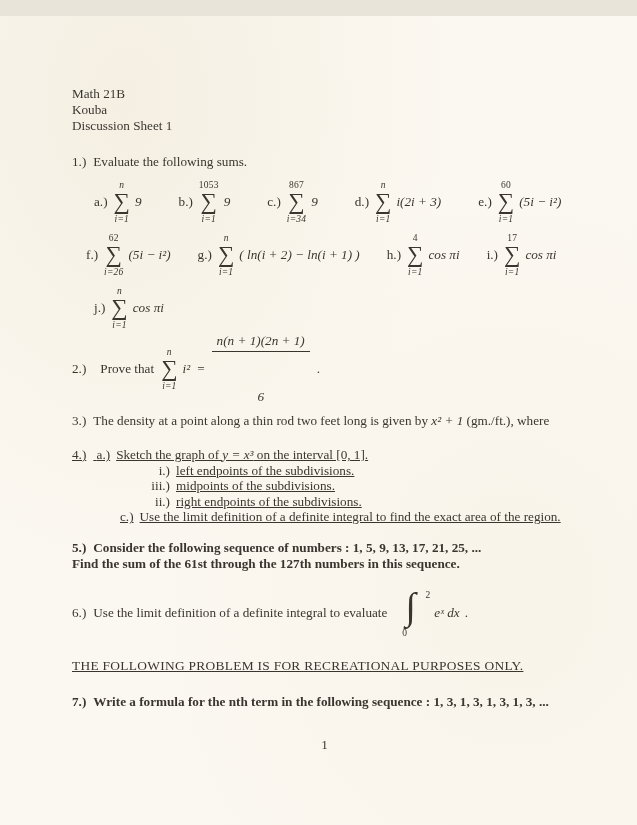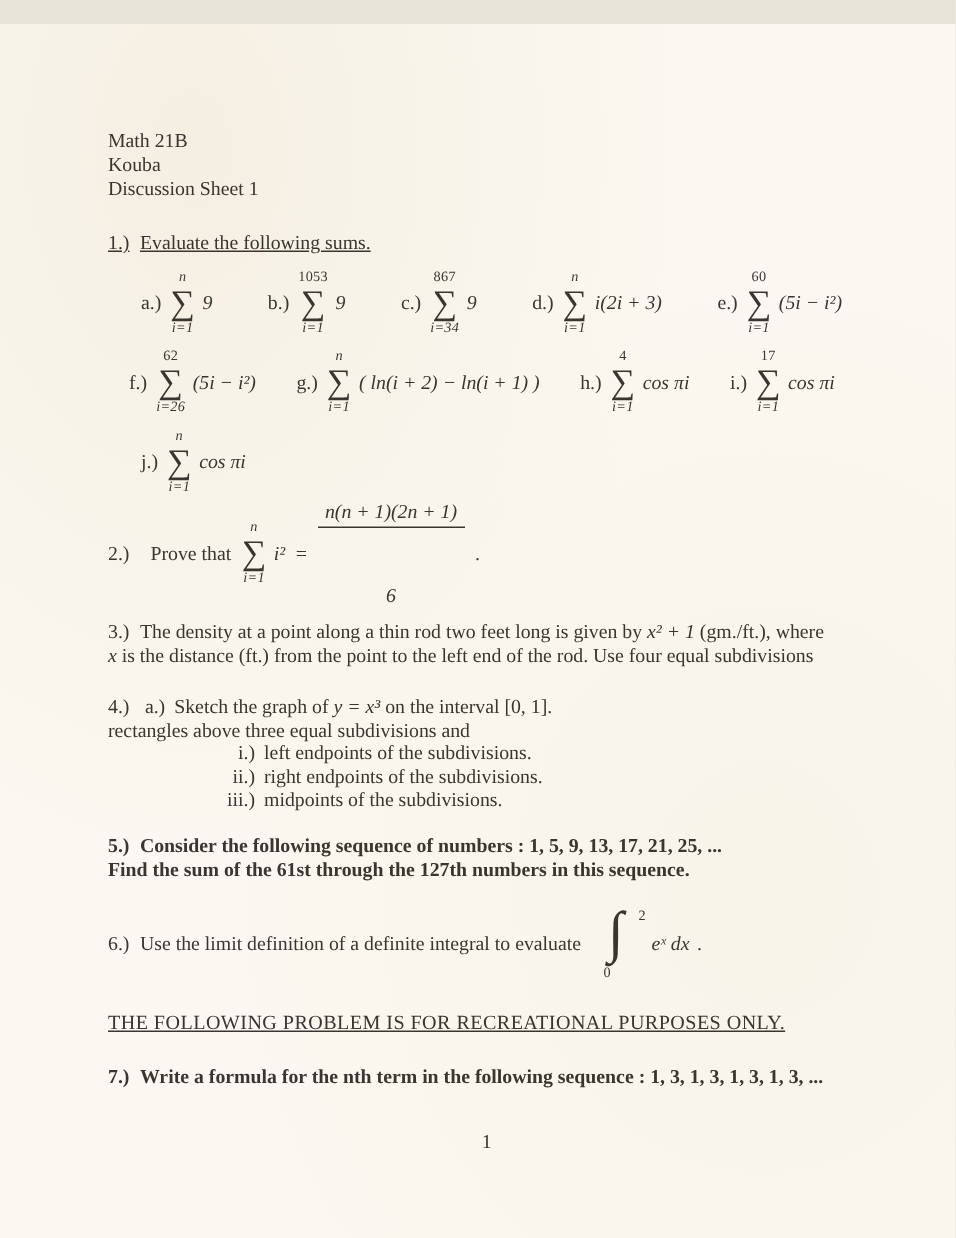--- a/index.html
+++ b/index.html
@@ -17,21 +17,21 @@
     overflow:hidden;
   }
   .page::after {
     content:""; position:absolute; left:0; right:0; bottom:0; height:4px;
     background:linear-gradient(to bottom, rgba(0,0,0,0), rgba(120,110,95,.25));
   }
   .content { position:absolute; left:72px; top:70px; width:505px; }
 
   .hdr-line { line-height:16px; }
 
-  .prob-line { line-height:17px;text-decoration:underline; }
+  .prob-line { line-height:17px; }
   .p-label { margin-right:7px; }
 
   .math { font-style:italic; }
   .up { font-style:normal; }
 
   
   .sums-row { display:flex; align-items:center; }
   .row-1 { margin-top:8px;  margin-left:22px; gap:37px; height:48px; }
   .row-2 { margin-top:5px;  margin-left:14px; gap:27px; height:48px; }
   .row-3 { margin-top:5px;  margin-left:22px; height:48px; }
@@ -45,21 +45,21 @@
 
   
   .p2-row { margin-top:16px; display:flex; align-items:center; gap:7px; height:42px; }
   .frac { display:inline-flex; flex-direction:column; align-items:center; line-height:1.25;gap:36px; }
   .frac .num { padding:0 5px 1px; border-bottom:1.2px solid #3a362f; font-style:italic; }
   .frac .den { padding-top:1px; font-style:italic; }
 
   
   .para { line-height:16px; }
   .p3 { margin-top:23px; }
-  .p4 { margin-top:18px; line-height:15.6px; }
+  .p4 { margin-top:18px; line-height:15.6px;text-decoration:underline; }
   .p5 { margin-top:15px; }
   .indent-ab { padding-left:48px; }
   .sub-label { margin-right:6px; }
   .roman-item { padding-left:76px; }
   .roman-label { display:inline-block; min-width:22px; text-align:right; margin-right:6px; }
 
   
   .p6-row { margin-top:18px; display:flex; align-items:center; height:46px; }
   .integral { position:relative; display:inline-block; width:34px; height:44px; margin-left:10px; }
   .int-symbol { position:absolute; left:8px; top:-7px; font-size:38px; line-height:44px; }
@@ -203,29 +203,28 @@
       <span>=</span>
       <span class="frac">
         <span class="num">n(n + 1)(2n + 1)</span>
         <span class="den">6</span>
       </span>
       <span>.</span>
     </div>
 
     <div class="para p3">
       <div><span class="p-label">3.)</span><span>The density at a point along a thin rod two feet long is given by </span><span class="math">x² + 1</span><span> (gm./ft.), where</span></div>
-      <div><span class="math">x</span><span> is the distance (ft.) from the point to the left end of the rod. Use four equal subdivisions</span></div>
     </div>
 
     <div class="para p4">
       <div><span class="p-label">4.)</span>&nbsp;<span class="sub-label">a.)</span><span>Sketch the graph of </span><span class="math">y = x³</span><span> on the interval [0, 1].</span></div>
-      <div><span>rectangles above three equal subdivisions and</span></div>
       <div class="roman-item"><span class="roman-label">i.)</span><span>left endpoints of the subdivisions.</span></div>
+      <div class="roman-item"><span class="roman-label">iii.)</span><span>midpoints of the subdivisions.</span></div>
       <div class="roman-item"><span class="roman-label">ii.)</span><span>right endpoints of the subdivisions.</span></div>
-      <div class="roman-item"><span class="roman-label">iii.)</span><span>midpoints of the subdivisions.</span></div>
+      <div class="indent-ab"><span class="sub-label">c.)</span><span>Use the limit definition of a definite integral to find the exact area of the region.</span></div>
     </div>
 
     <div class="para p5" style="margin-top:15px;font-weight:bold;">
       <div><span class="p-label">5.)</span><span>Consider the following sequence of numbers : 1, 5, 9, 13, 17, 21, 25, ...</span></div>
       <div><span>Find the sum of the 61st through the 127th numbers in this sequence.</span></div>
     </div>
 
     <div class="p6-row">
       <span class="p-label">6.)</span>
       <span>Use the limit definition of a definite integral to evaluate</span>

